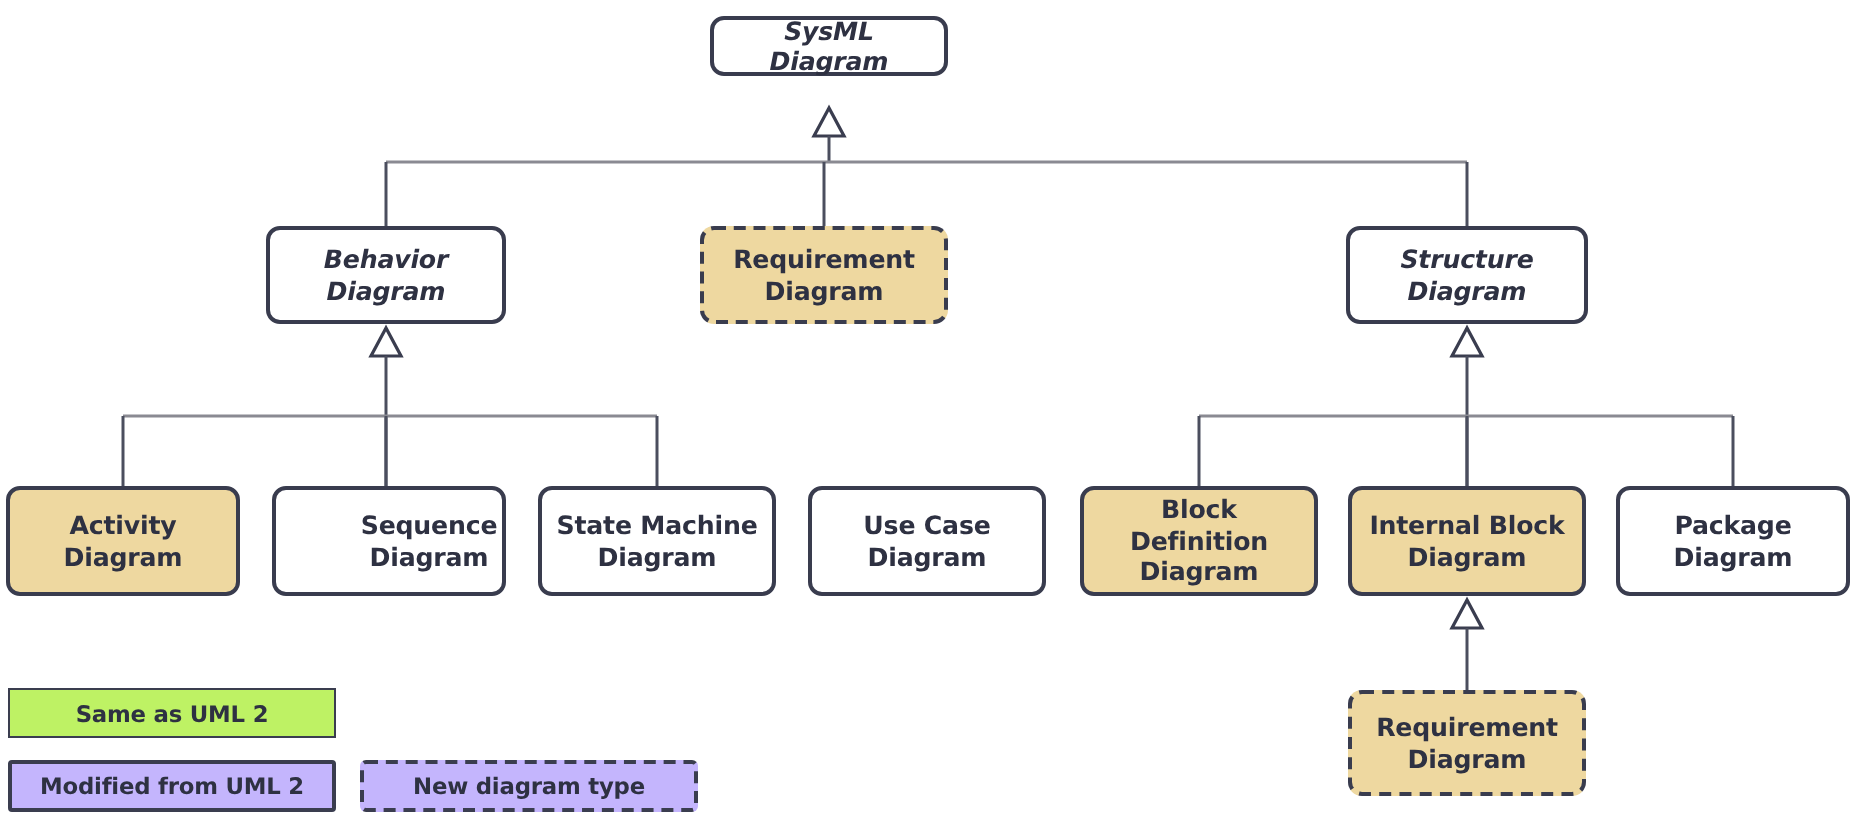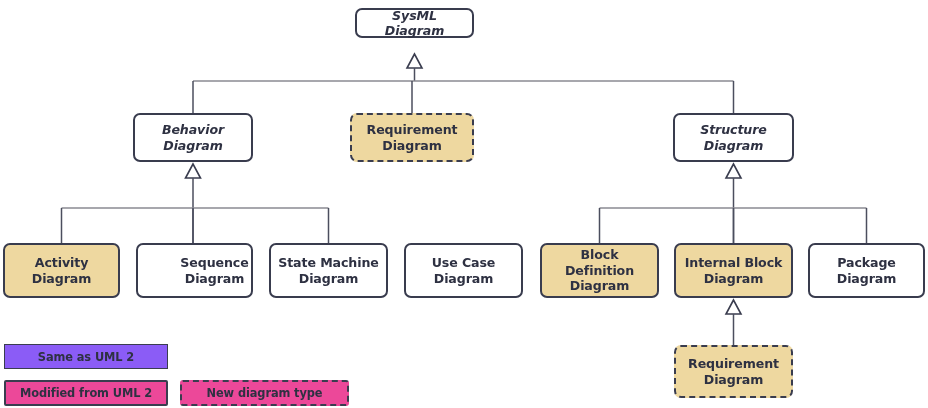--- a/index.html
+++ b/index.html
@@ -45,29 +45,29 @@
   .node .label { white-space: pre-line; padding: 0 4px; }
 
   .legend-box {
     position: absolute;
     box-sizing: border-box;
     display: flex;
     align-items: center;
     justify-content: center;
     text-align: center;
     border: 1.4px solid #3a3d4f;
-    background: #8b5cf6;
+    background: #bef264;
     color: #2e3142;
     font-size: 11.4px;
     font-weight: bold;
     letter-spacing: -0.1px;
     z-index: 2;
   }
   .legend-box.thick { border-width: 2.4px; border-radius: 2px; }
-  .legend-box.fill-tan { background: #ec4899; }
+  .legend-box.fill-tan { background: #c4b5fd; }
   .legend-box.dashed { border-style: dashed; border-width: 2.6px; border-radius: 3px; }
 </style>
 </head>
 <body>
 
 <div id="canvas">
 
   <svg id="edges" viewBox="0 0 928 408" xmlns="http://www.w3.org/2000/svg">
 
     <polygon points="414.5,54 407,68 422,68" fill="#ffffff" stroke="#3a3d4f" stroke-width="1.6"></polygon>

